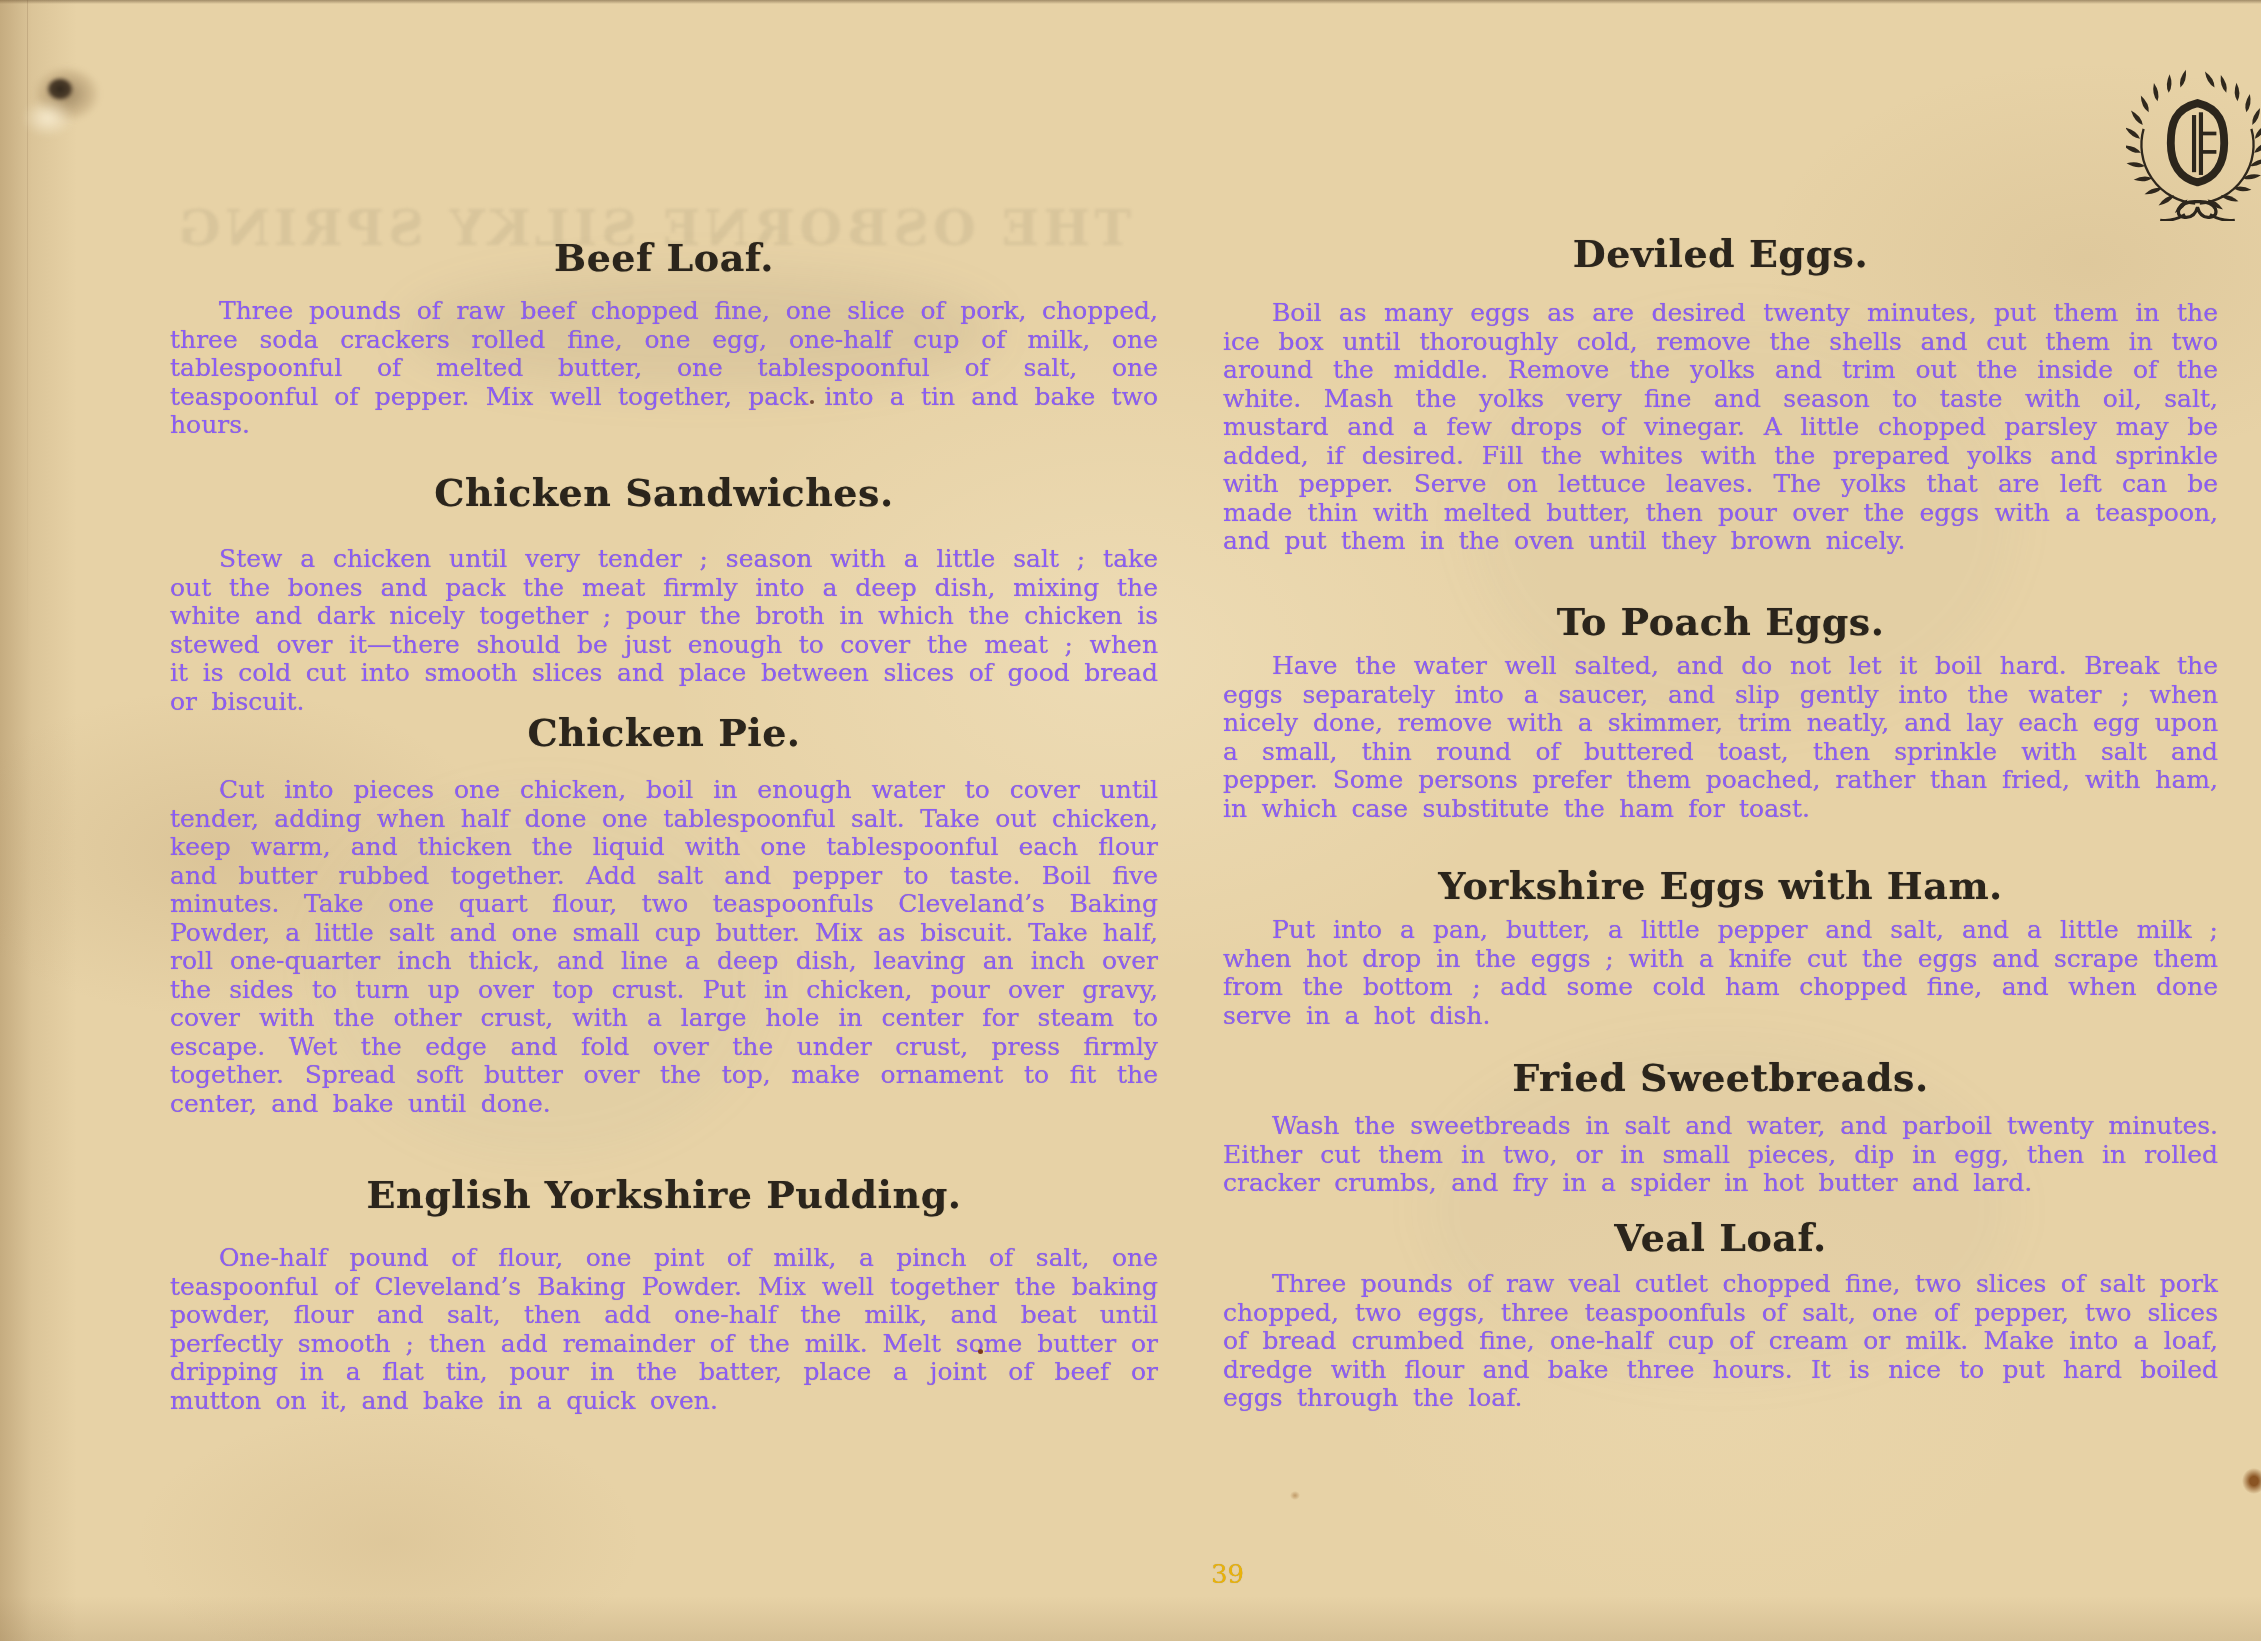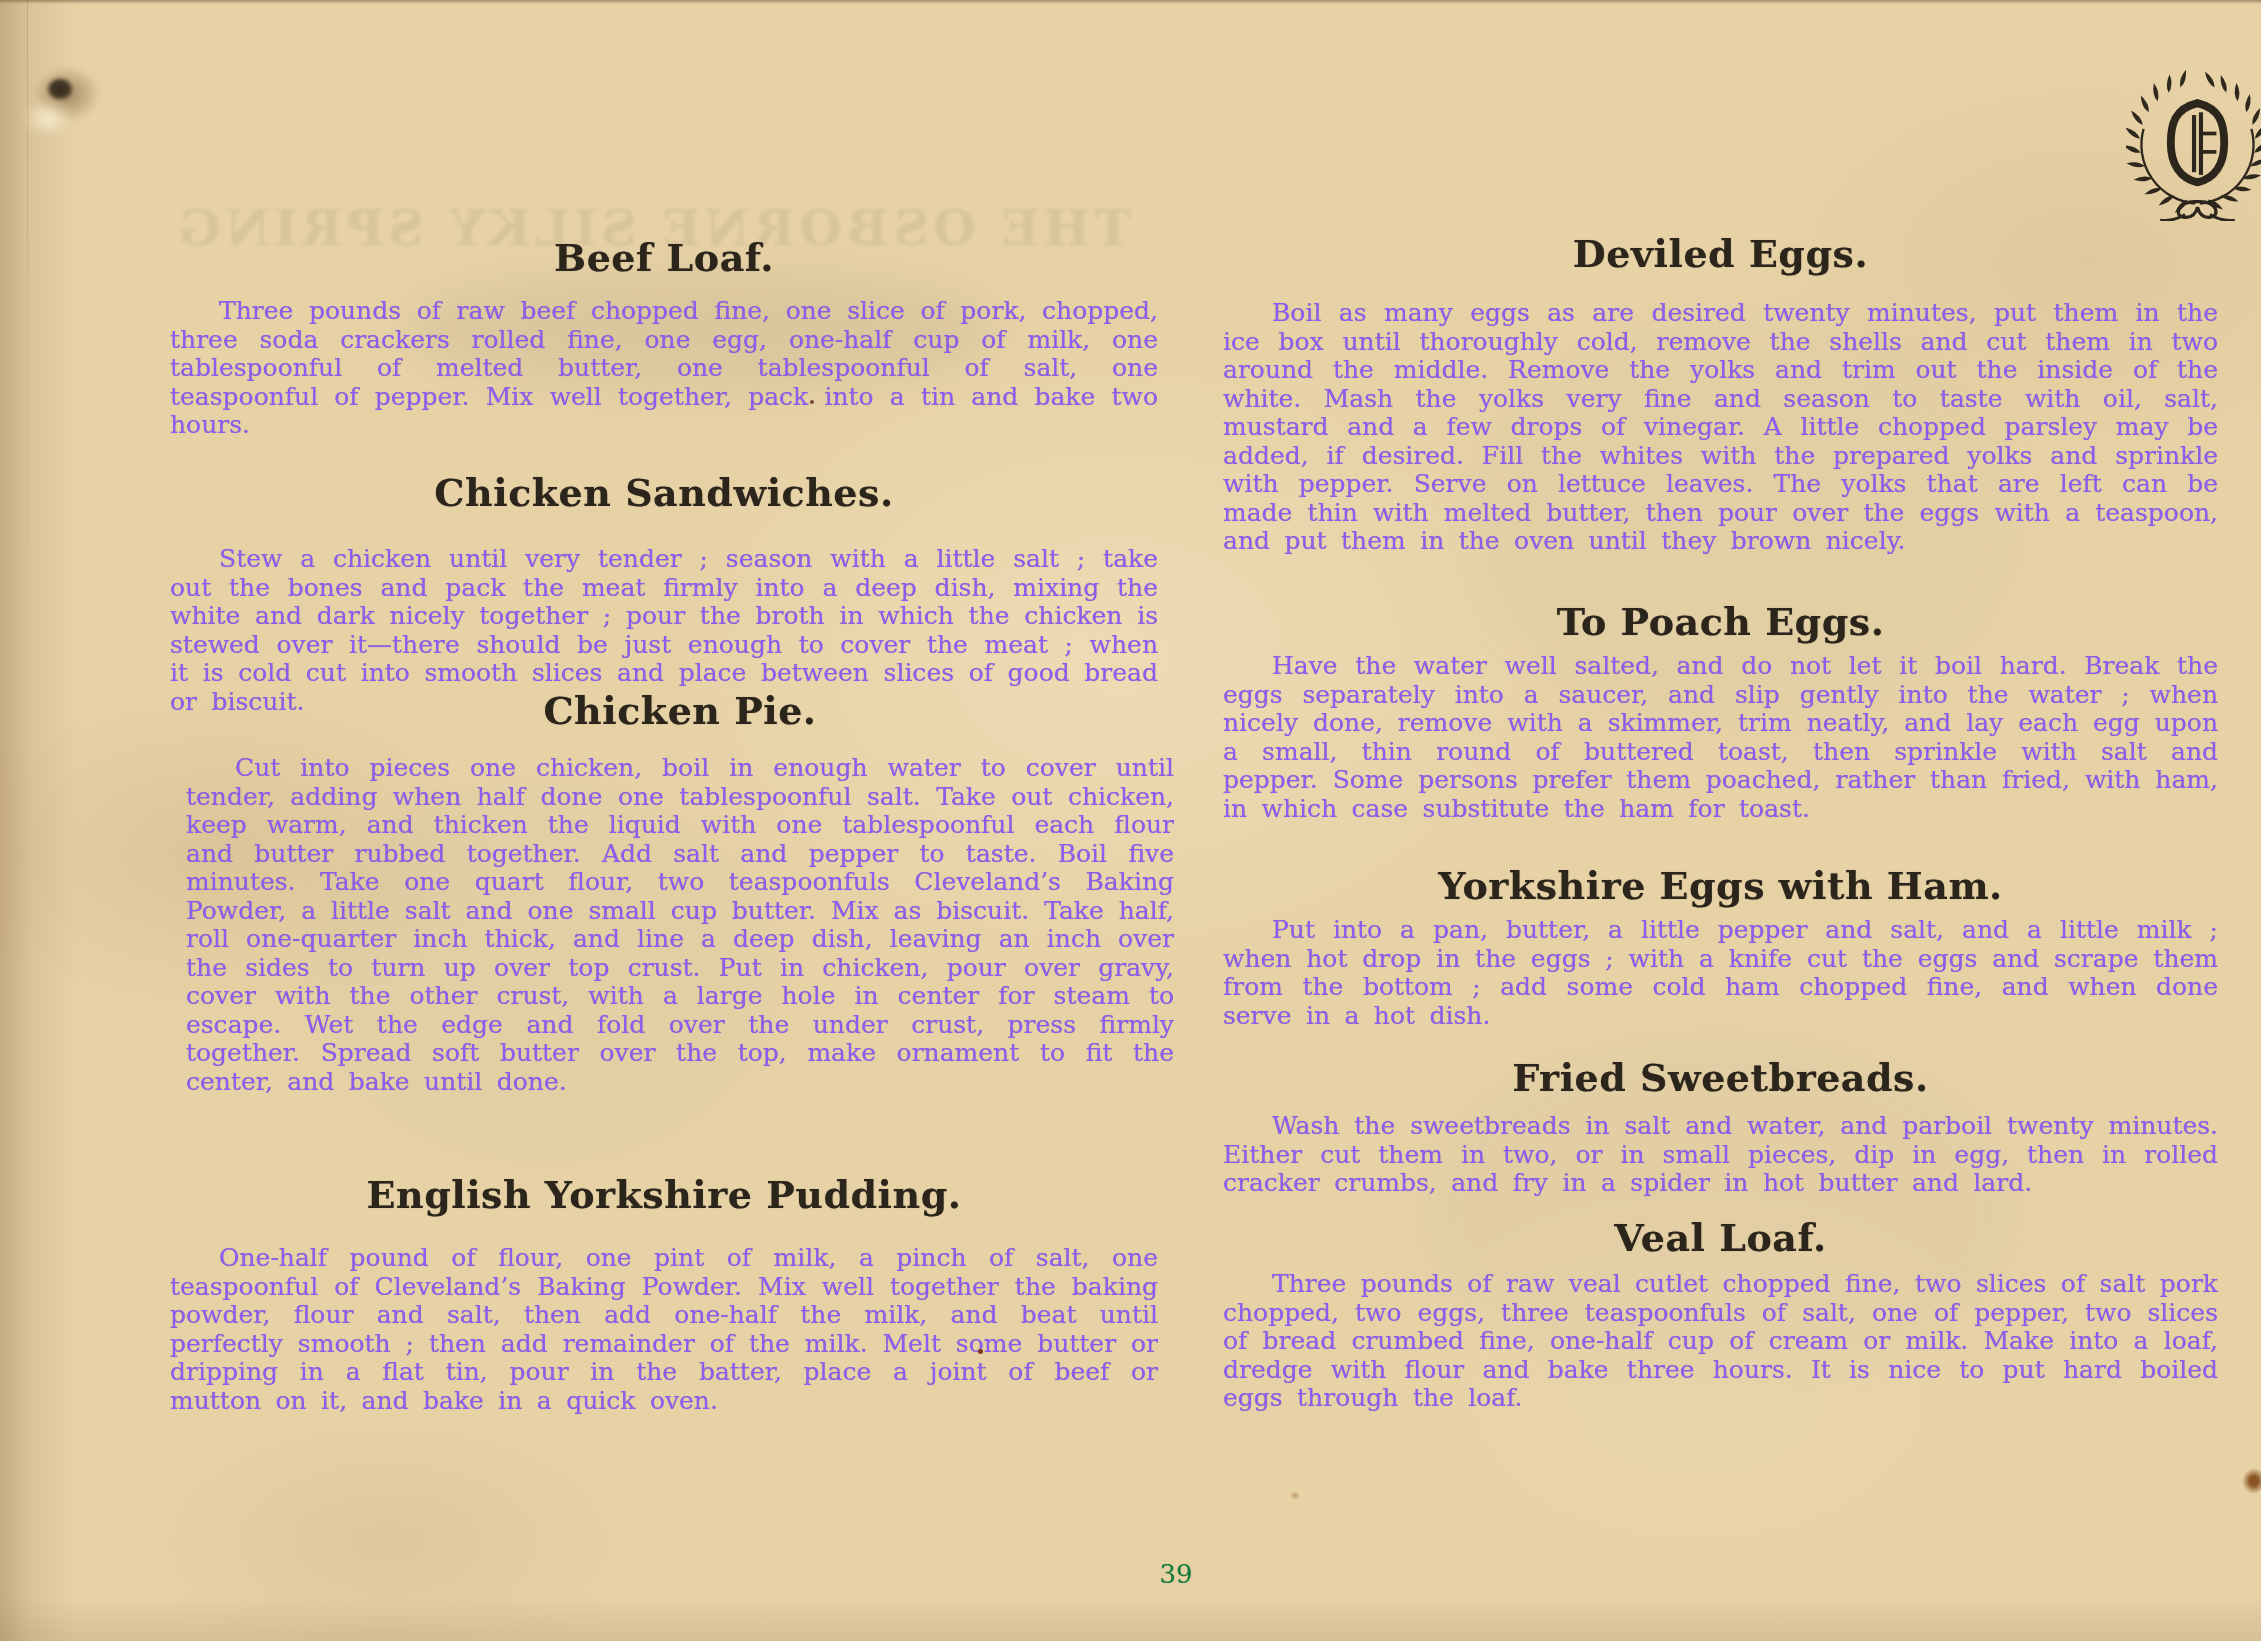--- a/index.html
+++ b/index.html
@@ -43,22 +43,22 @@
   #col-right{left:1223px;width:995px;}
   .recipe{position:absolute;left:0;width:100%;}
   .recipe h2{margin:0;width:100%;text-align:center;
     font-family:"DejaVu Serif","Liberation Serif",serif;
     font-size:38px;line-height:45px;font-weight:700;letter-spacing:0.5px;
     color:#2b251c;text-shadow:0 0 0.9px rgba(43,37,28,.45);}
   .recipe p{position:absolute;left:0;margin:0;width:100%;
     font-size:25px;line-height:28.5px;font-weight:400;
     text-align:justify;text-indent:49px;word-spacing:.26em;
     color:#8b5cf6;text-shadow:0 0 0.7px rgba(50,42,32,.40);}
-  #page-number{position:absolute;left:1108px;top:1559px;width:136px;text-align:center;
-    font-size:26px;color:#15803d;text-shadow:0 0 0.7px rgba(50,42,32,.4);}
+  #page-number{position:absolute;left:1108px;top:1559px;width:136px;text-align:right;
+    font-size:26px;color:#eab308;text-shadow:0 0 0.7px rgba(50,42,32,.4);}
   
   #emblem{position:absolute;left:2126px;top:69px;width:143px;height:152px;}
   .speck{position:absolute;border-radius:50%;}
 </style>
 </head>
 <body>
 
 <div id="stage">
 
   <div id="paper"></div>
@@ -128,21 +128,21 @@
     <section class="recipe" style="top:235px;">
       <h2>Beef Loaf.</h2>
       <p style="top:62px;">Three pounds of raw beef chopped fine, one slice of pork, chopped, three soda crackers rolled fine, one egg, one-half cup of milk, one tablespoonful of melted butter, one tablespoonful of salt, one teaspoonful of pepper. Mix well together, pack into a tin and bake two hours.</p>
     </section>
 
     <section class="recipe" style="top:470px;">
       <h2>Chicken Sandwiches.</h2>
       <p style="top:75px;">Stew a chicken until very tender ; season with a little salt ; take out the bones and pack the meat firmly into a deep dish, mixing the white and dark nicely together ; pour the broth in which the chicken is stewed over it—there should be just enough to cover the meat ; when it is cold cut into smooth slices and place between slices of good bread or biscuit.</p>
     </section>
 
-    <section class="recipe" style="top:688px;margin-left:16px;">
+    <section class="recipe" style="top:710px;">
       <h2>Chicken Pie.</h2>
       <p style="top:66px;">Cut into pieces one chicken, boil in enough water to cover until tender, adding when half done one tablespoonful salt. Take out chicken, keep warm, and thicken the liquid with one tablespoonful each flour and butter rubbed together. Add salt and pepper to taste. Boil five minutes. Take one quart flour, two teaspoonfuls Cleveland’s Baking Powder, a little salt and one small cup butter. Mix as biscuit. Take half, roll one-quarter inch thick, and line a deep dish, leaving an inch over the sides to turn up over top crust. Put in chicken, pour over gravy, cover with the other crust, with a large hole in center for steam to escape. Wet the edge and fold over the under crust, press firmly together. Spread soft butter over the top, make ornament to fit the center, and bake until done.</p>
     </section>
 
     <section class="recipe" style="top:1172px;">
       <h2>English Yorkshire Pudding.</h2>
       <p style="top:72px;">One-half pound of flour, one pint of milk, a pinch of salt, one teaspoonful of Cleveland’s Baking Powder. Mix well together the baking powder, flour and salt, then add one-half the milk, and beat until perfectly smooth ; then add remainder of the milk. Melt some butter or dripping in a flat tin, pour in the batter, place a joint of beef or mutton on it, and bake in a quick oven.</p>
     </section>
 
   </div>

